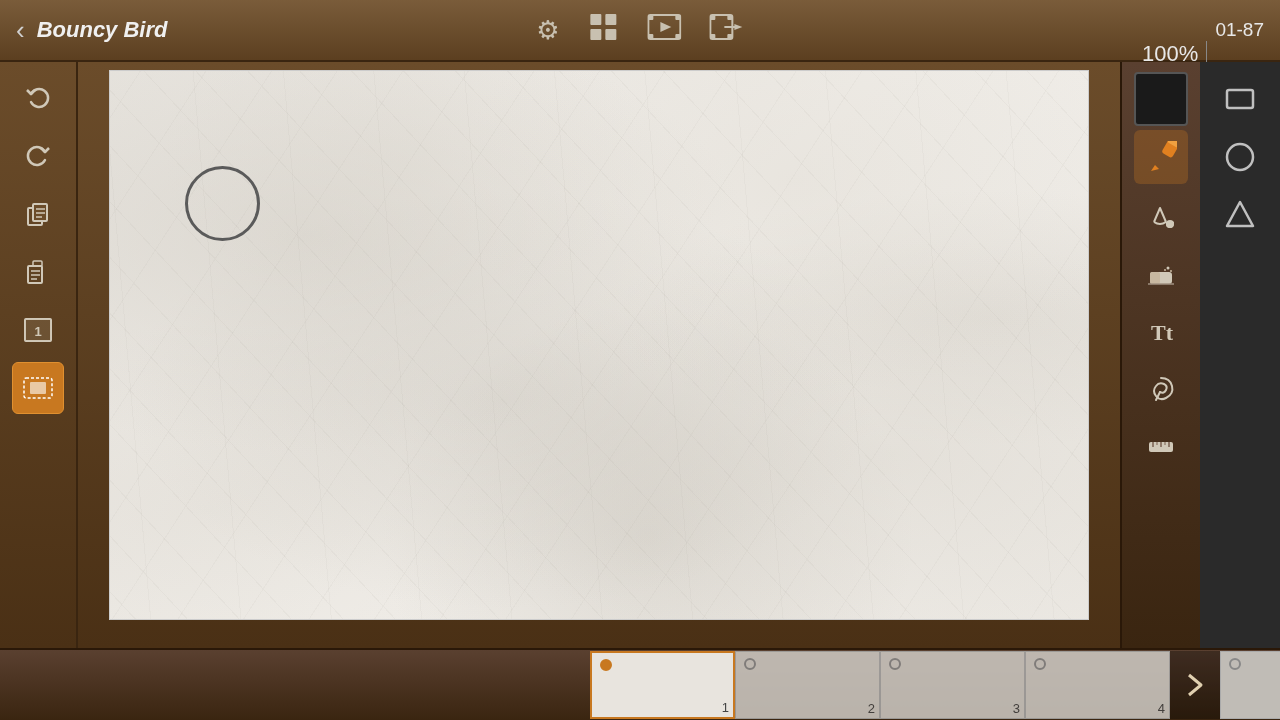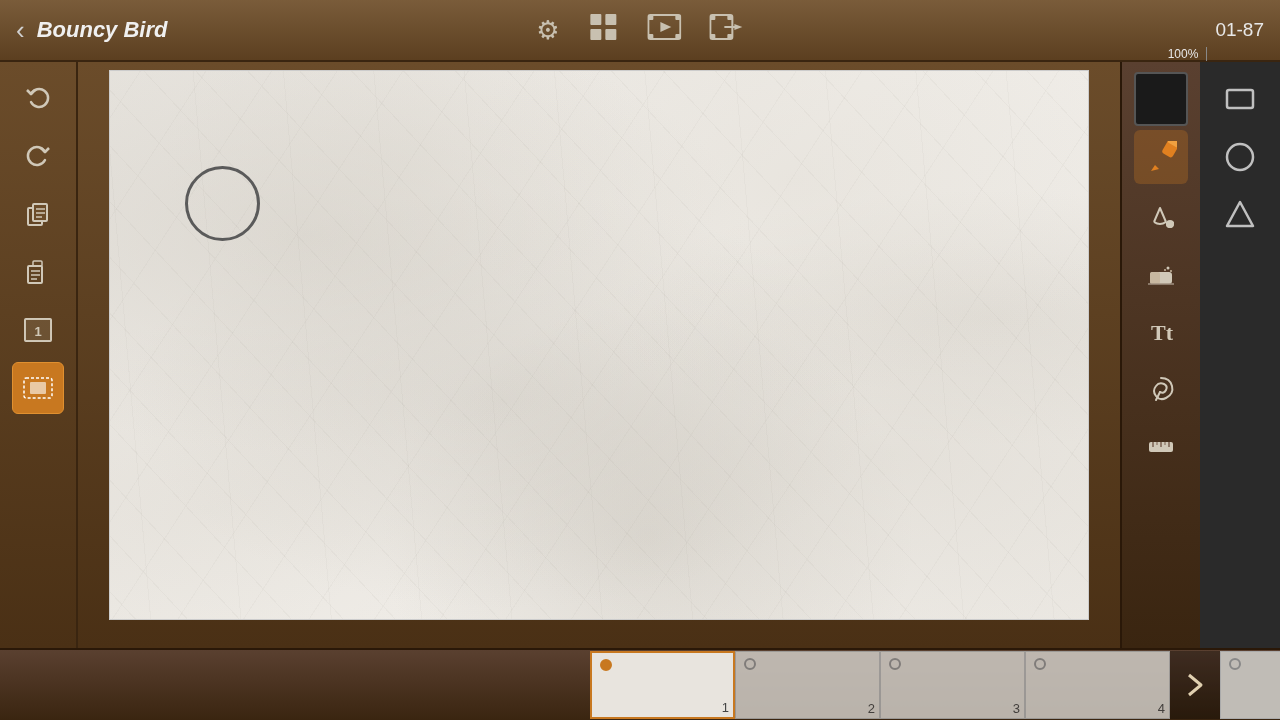--- a/index.html
+++ b/index.html
@@ -60,21 +60,21 @@
       font-weight: 600;
       font-style: italic;
     }
     .top-icon {
       color: #c8c0b0;
       font-size: 26px;
       cursor: pointer;
     }
     .zoom-text {
       color: #e8e8e8;
-      font-size: 12px;
+      font-size: 22px;
       font-weight: 500;
       padding-right: 8px;
       border-right: 1px solid #888;
       margin-top: 48px;
     }
     .page-indicator {
       color: #e8e8e8;
       font-size: 19px;
       font-weight: 500;
       padding-left: 8px;

